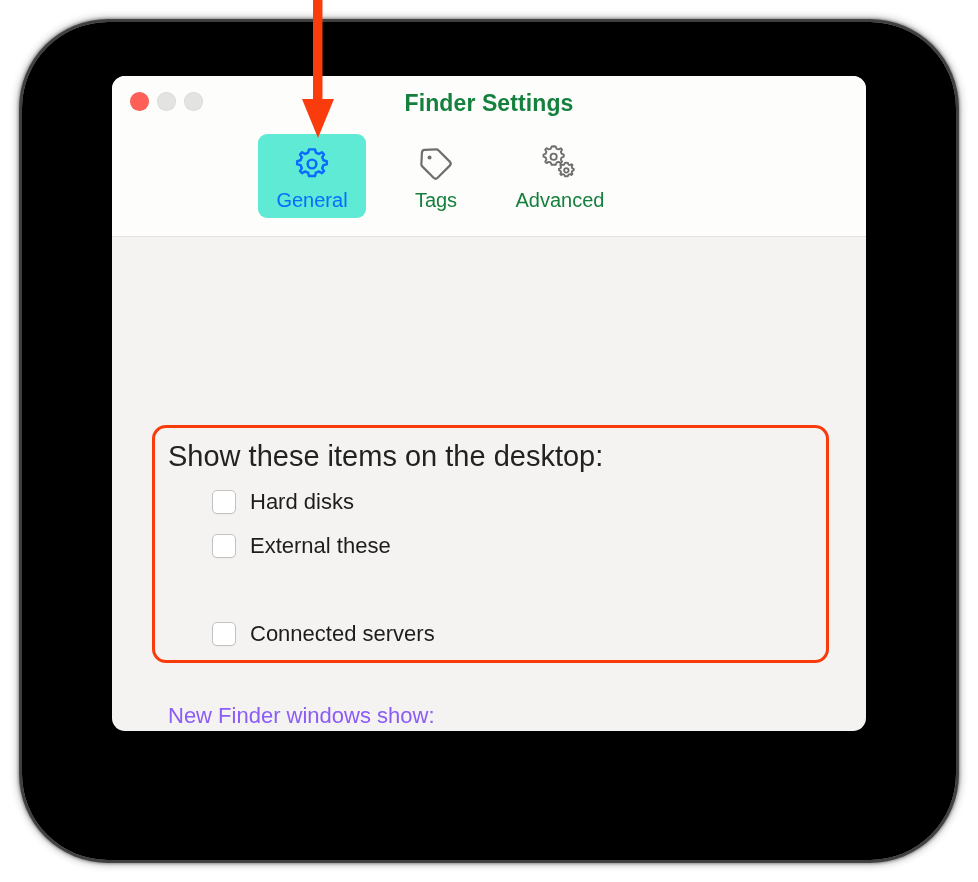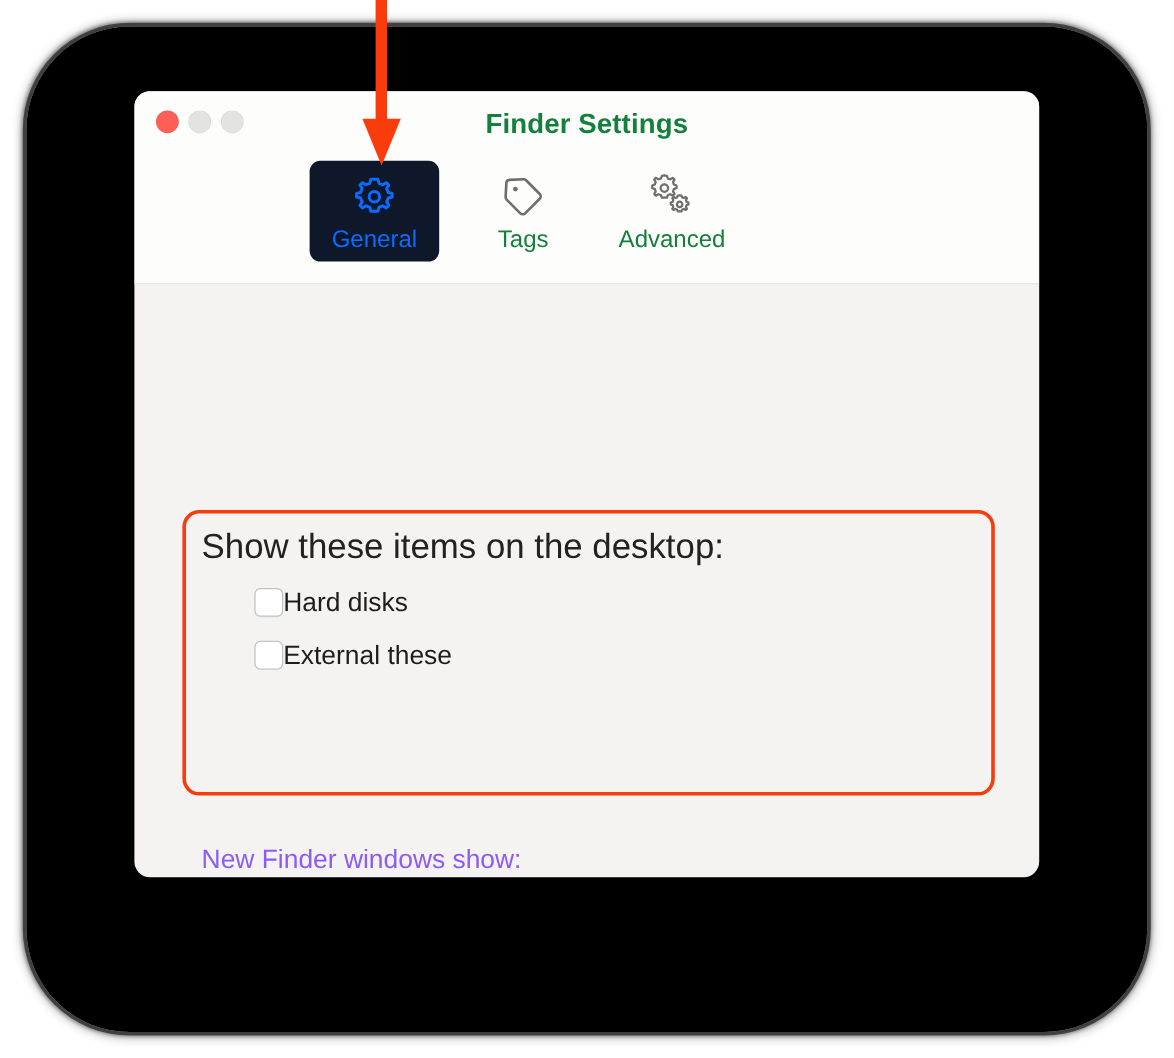--- a/index.html
+++ b/index.html
@@ -103,21 +103,21 @@
   .tab {
     width: 108px;
     padding: 10px 0 8px 0;
     border-radius: 9px;
     display: flex;
     flex-direction: column;
     align-items: center;
     gap: 6px;
     cursor: default;
   }
-  .tab.selected { background: #0f172a; }
+  .tab.selected { background: #5eead4; }
   .tab .tab-icon {
     height: 40px;
     display: flex;
     align-items: center;
     justify-content: center;
   }
   .tab .tab-label {
     font-size: 20px;
     color: #15803d;
     line-height: 1;
@@ -147,20 +147,21 @@
     top: 203px;
     font-size: 29px;
     color: #222222;
   }
 
   .check-row {
     position: absolute;
     left: 100px;
     display: flex;
     align-items: center;
+    gap: 14px;
   }
   .check-row .cb-label {
     font-size: 22px;
     color: #1d1d1d;
     line-height: 1;
   }
 
   .checkbox {
     width: 24px;
     height: 24px;
@@ -261,20 +262,24 @@
         <span class="checkbox"></span>
         <span class="cb-label">Hard disks</span>
       </div>
 
       <div class="check-row" style="top:297px;">
         <span class="checkbox"></span>
         <span class="cb-label">External these</span>
       </div>
 
 
+      <div class="check-row" style="top:385px;">
+        <span class="checkbox"></span>
+        <span class="cb-label">Connected servers</span>
+      </div>
 
       <div class="field-label">New Finder windows show:</div>
 
     </div>
   </div>
 
   <div class="arrow">
     <svg width="40" height="142" viewBox="0 0 40 142">
       <rect x="15" y="0" width="9.5" height="106" fill="#fa3c0c"></rect>
       <path d="M4 101 L36 101 L20 140 Z" fill="#fa3c0c"></path>

